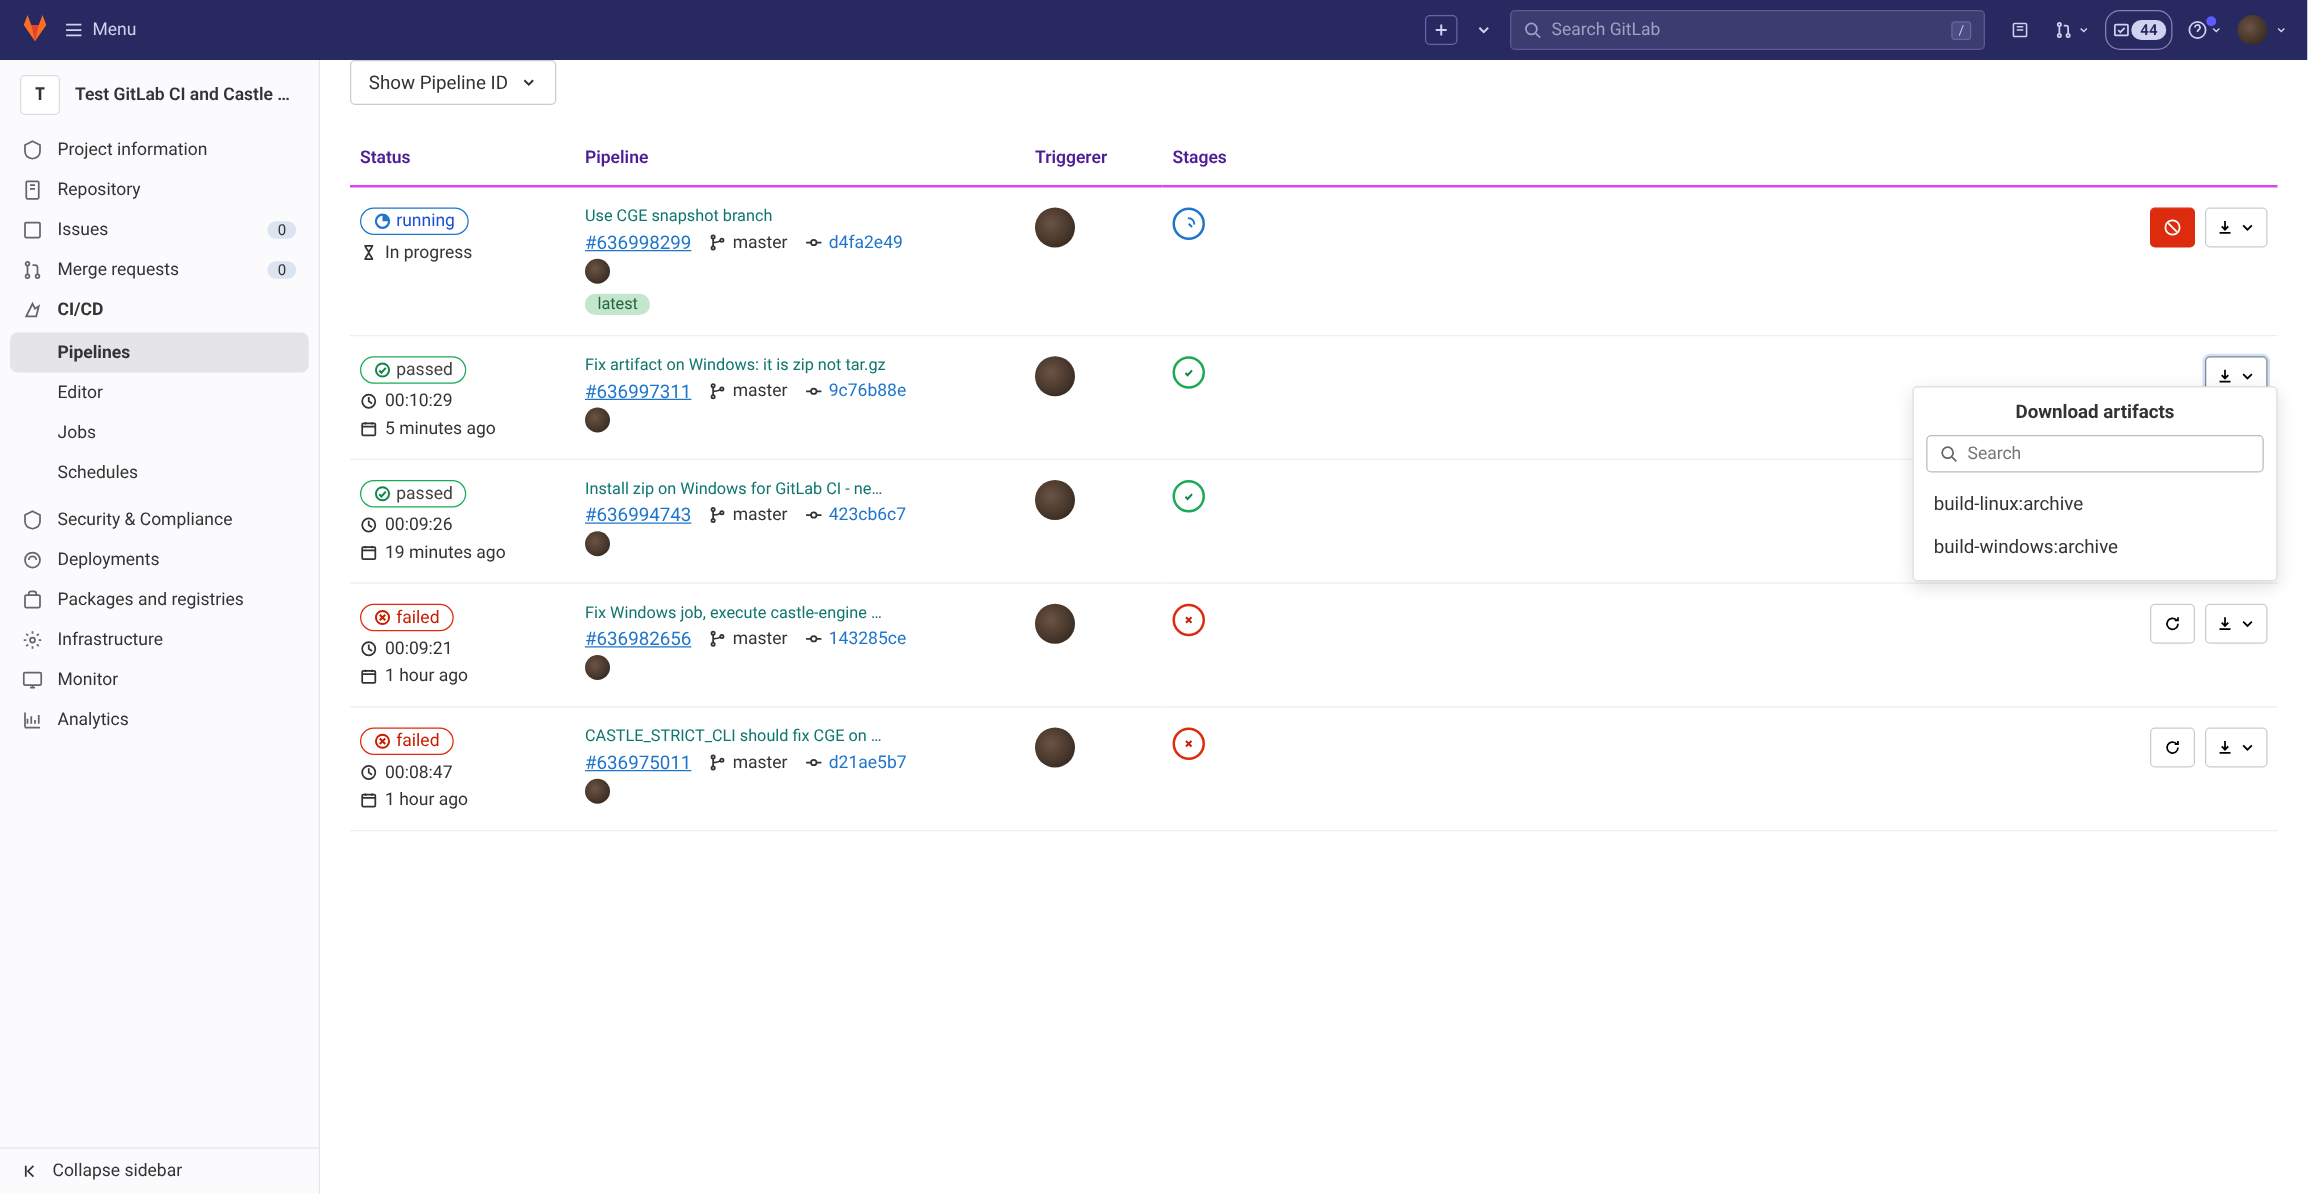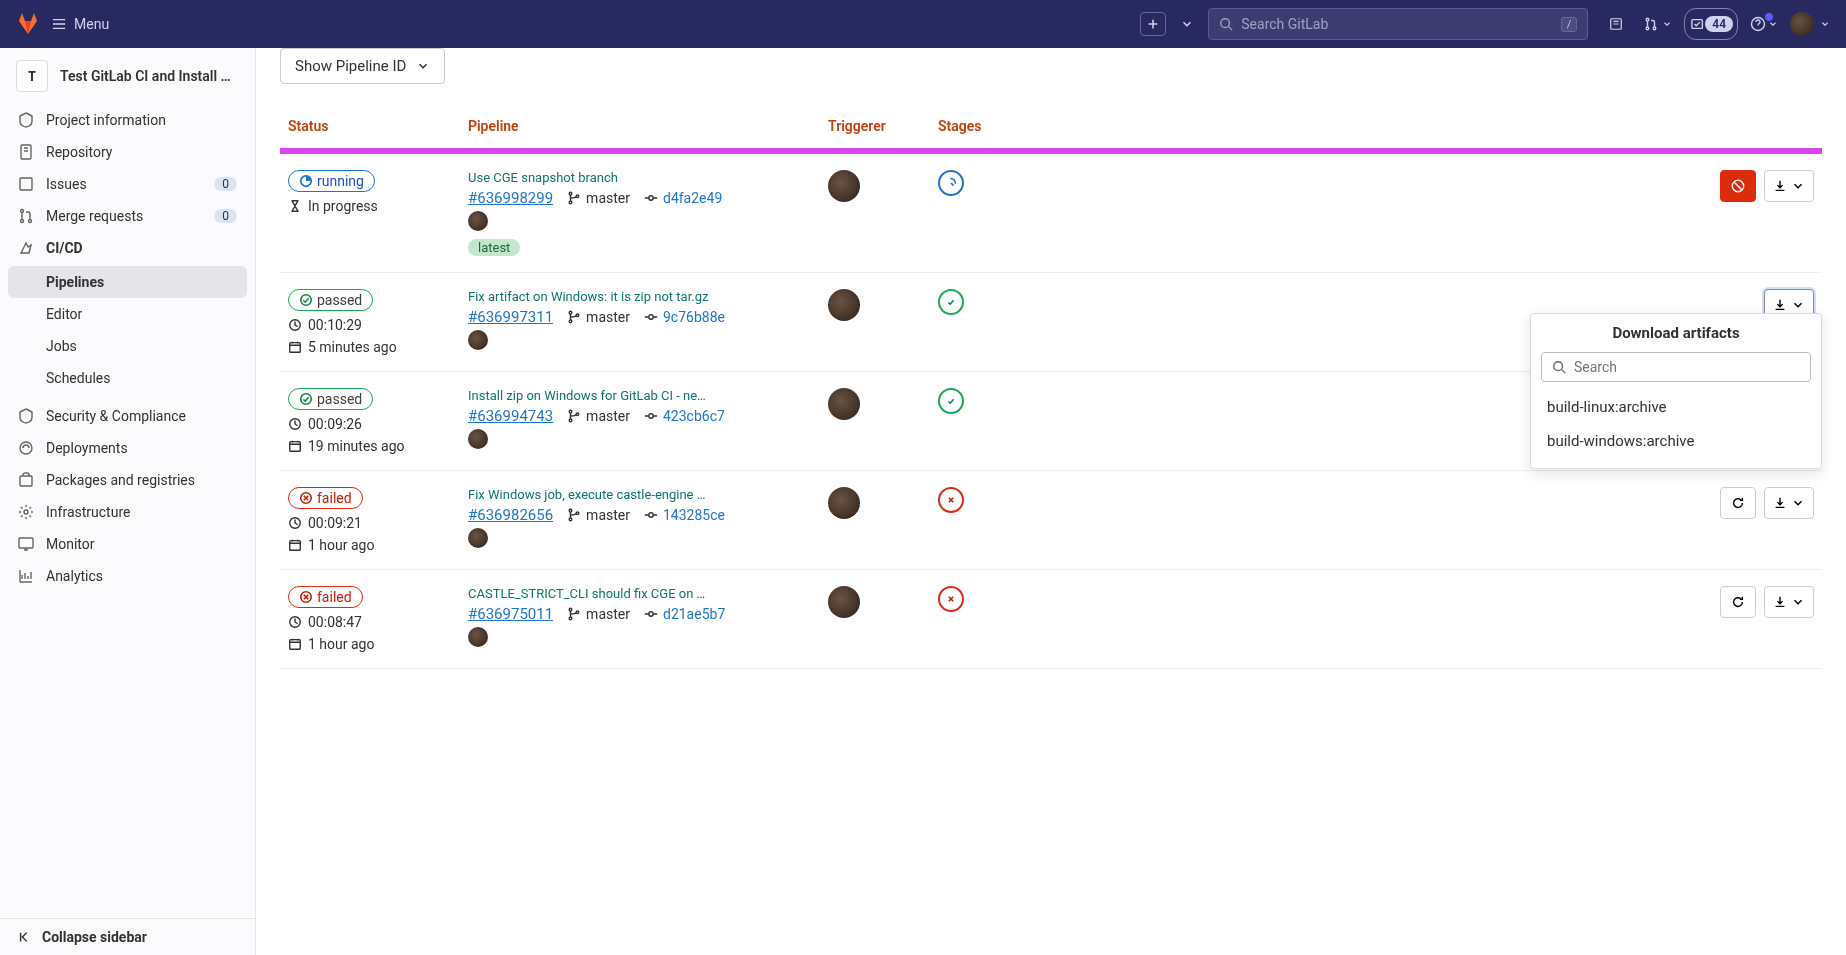--- a/index.html
+++ b/index.html
@@ -28,34 +28,34 @@
 .project-header { display: flex; align-items: center; gap: 12px; padding: 12px 16px; font-weight: 600; }
 .project-avatar { width: 32px; height: 32px; background: #fff; border: 1px solid #ddd; border-radius: 4px; display: flex; align-items: center; justify-content: center; font-family: monospace; }
 .nav-list { list-style: none; padding: 0 8px; }
 .nav-item { display: flex; align-items: center; gap: 12px; padding: 8px 10px; border-radius: 4px; cursor: pointer; color: #333; }
 .nav-item .nav-icon { width: 16px; height: 16px; color: #666; flex-shrink: 0; }
 .nav-item .count-badge { margin-left: auto; background: #dbe4f0; color: #333; border-radius: 10px; padding: 0 8px; font-size: 12px; }
 .nav-item.active-section { font-weight: 700; }
 .sub-nav { list-style: none; margin: 2px 0 6px; }
 .sub-item { padding: 8px 10px 8px 38px; cursor: pointer; border-radius: 4px; color: #333; }
 .sub-item.active { background: #e4e4e9; font-weight: 700; border-radius: 6px; }
-.collapse-btn { position: absolute; bottom: 0; left: 0; right: 0; display: flex; align-items: center; gap: 10px; padding: 10px 18px; border-top: 1px solid #e5e5e5; background: #fbfafd; cursor: pointer; font-weight: bold; }
+.collapse-btn { position: absolute; bottom: 0; left: 0; right: 0; display: flex; align-items: center; gap: 10px; padding: 10px 18px; border-top: 1px solid #e5e5e5; background: #fbfafd; cursor: pointer; }
 
 
 .main { flex: 1; overflow: auto; padding: 0 24px 24px; }
 .filter-row { display: flex; gap: 16px; margin-bottom: 24px; align-items: stretch; }
 .filter-group { display: flex; flex: 1; }
 .filter-input { flex: 1; border: 1px solid #ccc; border-radius: 4px 0 0 4px; padding: 8px 14px; font-size: 15px; outline: none; }
 .filter-search-btn { border: 1px solid #ccc; border-left: none; background: #fff; border-radius: 0 4px 4px 0; width: 40px; display: flex; align-items: center; justify-content: center; cursor: pointer; }
 .show-pid { border: 1px solid #ccc; border-radius: 4px; padding: 8px 14px; background: #fff; display: flex; align-items: center; gap: 10px; cursor: pointer; font-size: 15px; }
 
 
 .pipeline-table { display: grid; grid-template-columns: 180px 360px 110px 210px 1fr; }
 .table-header { display: contents; }
-.table-header > div { padding: 10px 8px 14px; font-weight: 600; color: #c2410c; border-bottom: 6px solid #d946ef; }
+.table-header > div { padding: 10px 8px 14px; font-weight: 600; color: #4c1d95; border-bottom: 2px solid #d946ef; }
 .table-row { display: contents; }
 .table-row > div { padding: 16px 8px; border-bottom: 1px solid #eee; }
 .status-cell { display: flex; flex-direction: column; gap: 6px; align-items: flex-start; }
 .status-pill { display: inline-flex; align-items: center; gap: 4px; border-radius: 14px; padding: 2px 10px; font-size: 14px; }
 .status-running { border: 1px solid #1f75cb; color: #1d4ed8; }
 .status-passed { border: 1px solid #1aaa55; color: #404040; }
 .status-failed { border: 1px solid #dd2b0e; color: #c91c00; }
 .meta-line { display: flex; align-items: center; gap: 6px; color: #333; font-size: 14px; }
 
 .pipeline-cell { display: flex; flex-direction: column; gap: 4px; align-items: flex-start; }
@@ -162,21 +162,21 @@
         <path d="M4 6l4 4 4-4"></path>
       </svg>
   </div>
 </div>
 
 <div class="layout">
 
   <div class="sidebar">
     <div class="project-header">
       <div class="project-avatar">T</div>
-      <span>Test GitLab CI and Install …</span>
+      <span>Test GitLab CI and Castle …</span>
     </div>
     <ul class="nav-list">
       <li class="nav-item">
         <svg class="nav-icon" viewBox="0 0 16 16" stroke="currentColor" stroke-width="1.4" fill="none">
             <path d="M8 1l6 3v5c0 4-3 5.5-6 6-3-.5-6-2-6-6V4z"></path>
           </svg>
         <span>Project information</span>
       </li>
       <li class="nav-item">
         <svg class="nav-icon" viewBox="0 0 16 16" stroke="currentColor" stroke-width="1.4" fill="none">

